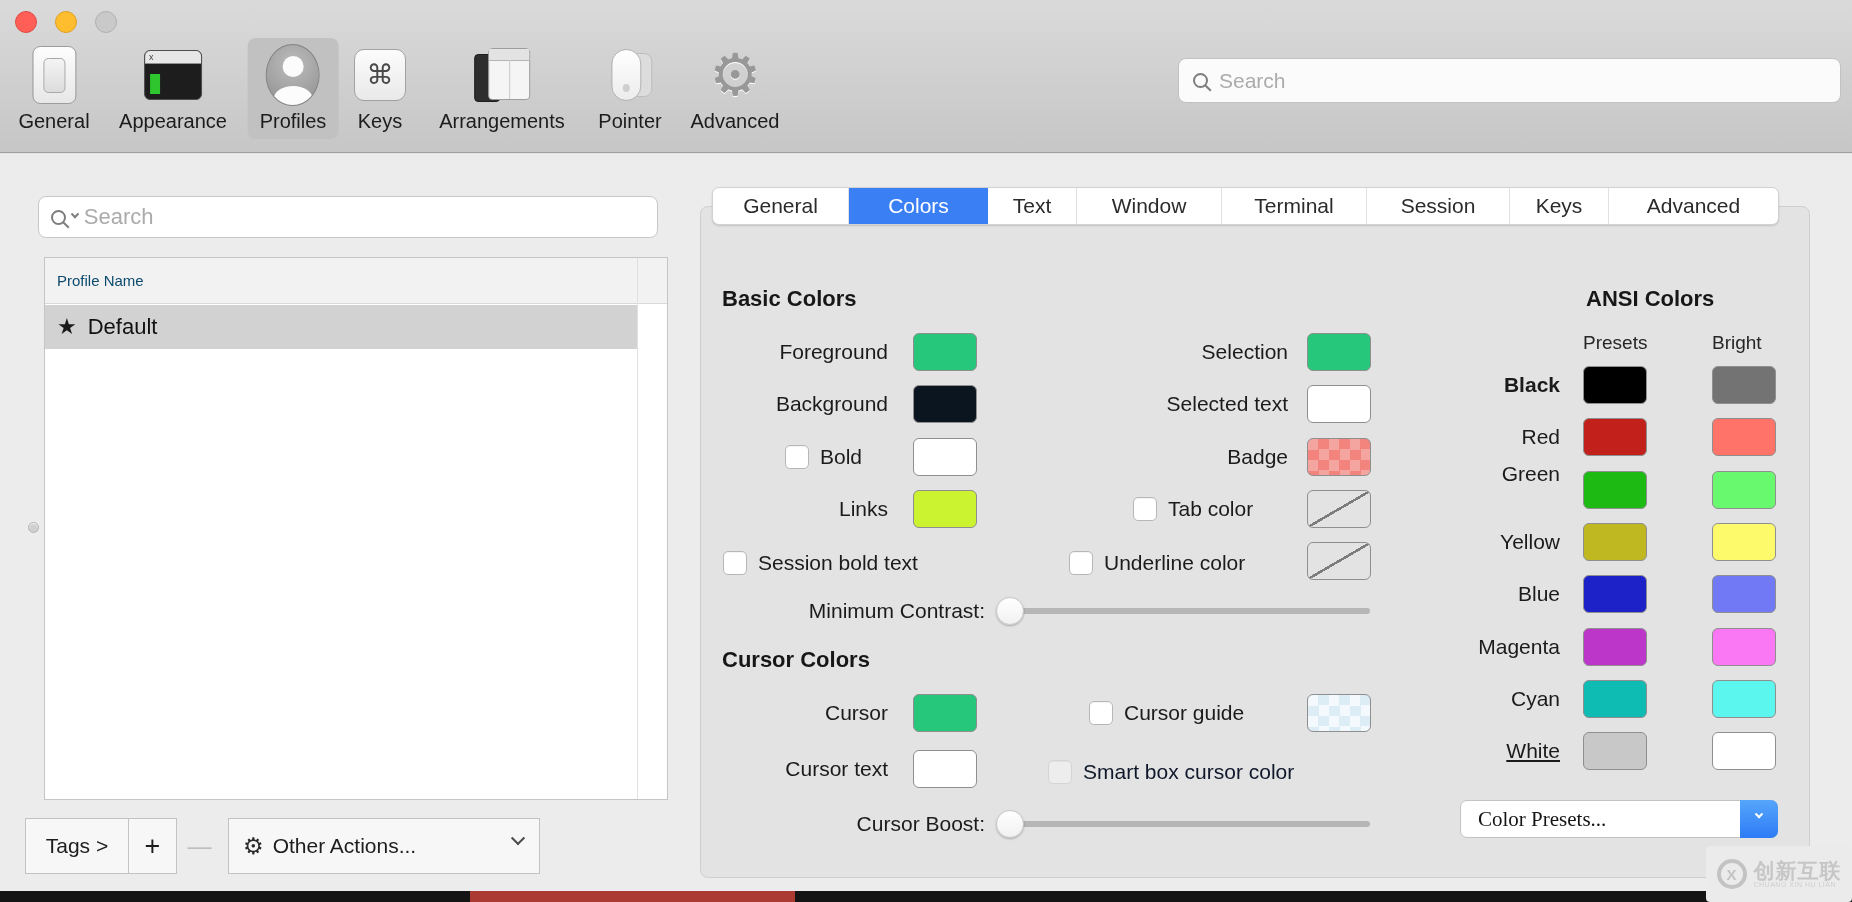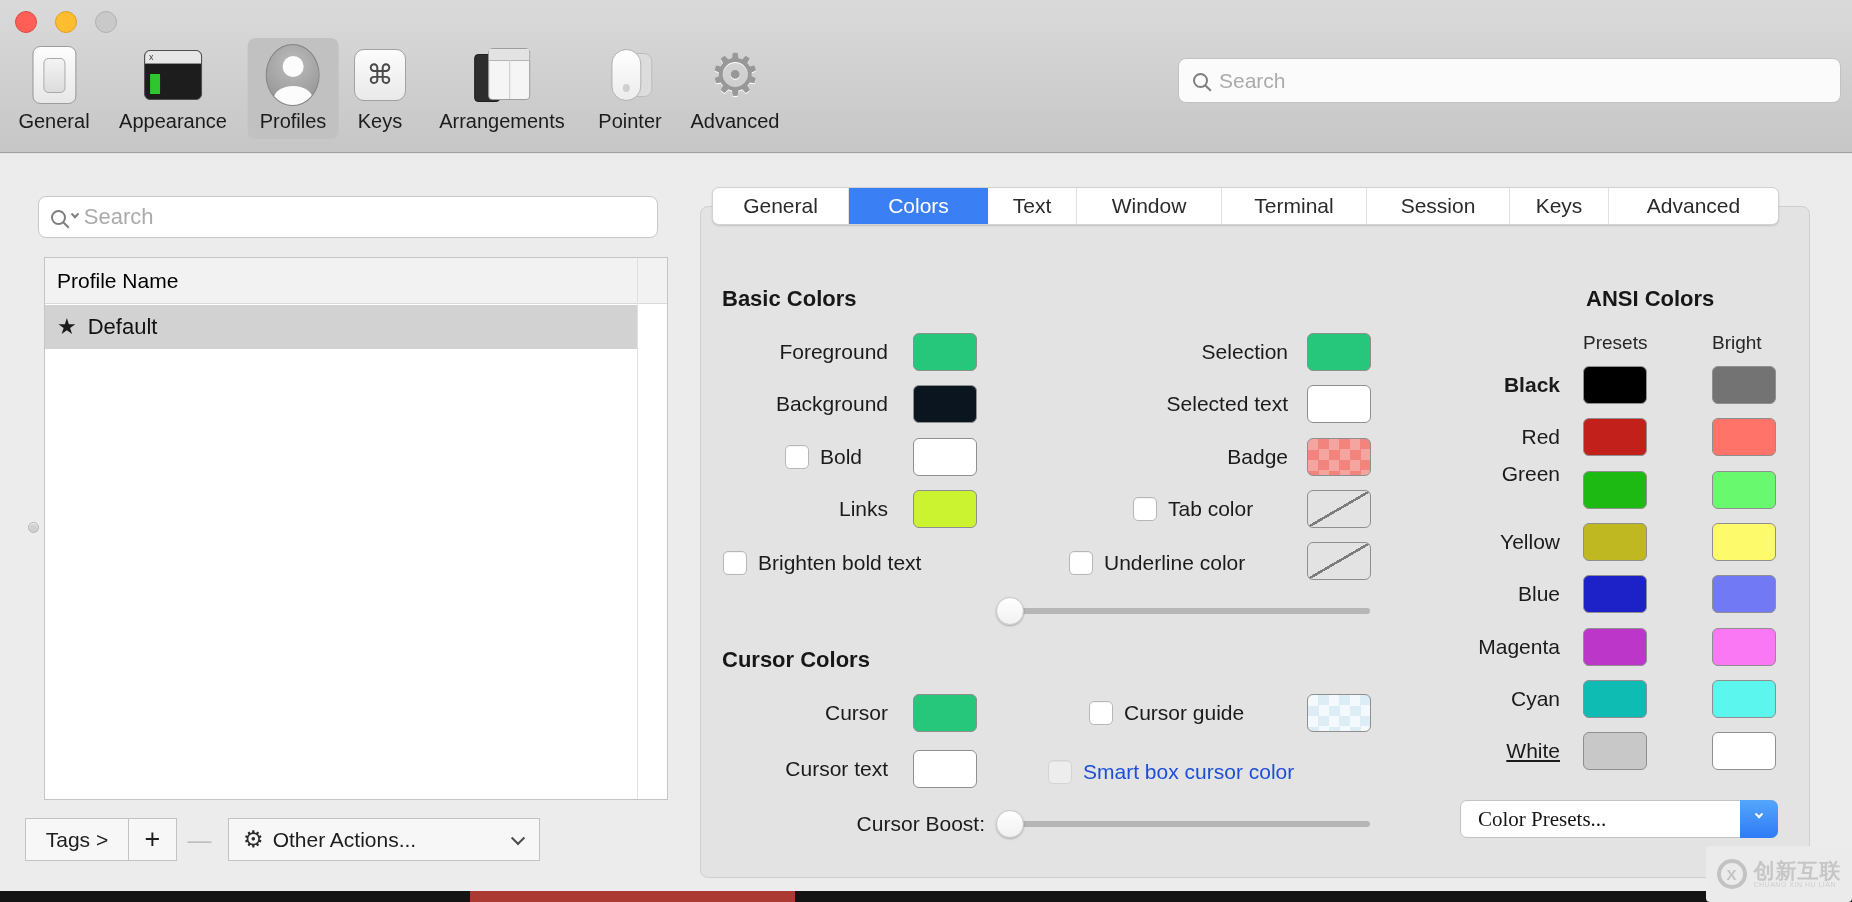--- a/index.html
+++ b/index.html
@@ -79,30 +79,30 @@
   .body-area { position:absolute; left:0; top:154px; width:1852px; height:737px; background:#ececec; }
 
   
   .ssearch { position:absolute; left:38px; top:42px; width:620px; height:42px; background:#fff;
              border:1px solid #c8c8c8; border-radius:8px; display:flex; align-items:center;
              gap:6px; padding:0 12px; }
   .ssearch input { border:none; outline:none; font-size:22px; color:#444; width:100%; font-family:inherit; }
   .ptable { position:absolute; left:44px; top:103px; width:624px; height:543px;
              background:#fff; border:1px solid #c5c5c5; }
   .ptable .thead { height:46px; background:#f2f2f2; border-bottom:1px solid #d9d9d9;
-             font-size:21px; color:#000000; line-height:46px; padding-left:12px; }
+             font-size:15px; color:#0c4a6e; line-height:46px; padding-left:12px; }
   .ptable .vline { position:absolute; left:592px; top:0; bottom:0; width:1px; background:#e0e0e0; }
   .prow { position:absolute; left:0; top:47px; width:592px; height:44px; background:#d2d2d2;
              display:flex; align-items:center; gap:11px; padding-left:12px;
              font-size:22px; color:#111; }
   .prow .star { font-size:22px; color:#1a1a1a; }
   .drag-dot { position:absolute; left:28px; top:368px; width:11px; height:11px; border-radius:50%;
              background:#d0d0d0; border:1px solid #b4b4b4; box-shadow:inset 0 1px 1px rgba(255,255,255,.8); }
 
-  .bbtn { position:absolute; top:664px; height:43px; background:#f7f7f7; border:1px solid #c3c3c3;
+  .bbtn { position:absolute; top:664px; height:56px; background:#f7f7f7; border:1px solid #c3c3c3;
              display:flex; align-items:center; justify-content:center; font-size:21px; color:#1d1d1d; }
   .bbtn.tags { left:25px; width:104px; }
   .bbtn.plus { left:128px; width:49px; font-size:27px; font-weight:300; }
   .bbtn.minus { left:177px; width:45px; background:none; border:none; color:#bdbdbd; font-size:24px; }
   .bbtn.other { left:228px; width:312px; justify-content:flex-start; gap:9px; padding-left:14px; position:absolute; }
   .bbtn.other .gear { font-size:23px; color:#2b2b2b; line-height:1; }
   .bbtn.other .chev { position:absolute; right:16px; top:17px; }
 
   
   .panel { position:absolute; left:700px; top:52px; width:1110px; height:672px;
@@ -122,21 +122,21 @@
 
   .sw { position:absolute; width:64px; height:38px; border:1px solid #8f8f8f; border-radius:6px;
         transform:translateY(-50%); background:#fff; }
   .sw.diag { background:linear-gradient(to bottom right,rgba(0,0,0,0) 48%,#7c7c7c 48%,#7c7c7c 52%,rgba(0,0,0,0) 52%), #e3e3e3; }
 
   .cb { width:24px; height:24px; background:#fff; border:1px solid #b7b7b7; border-radius:5px;
         flex:none; box-shadow:inset 0 1px 1px rgba(0,0,0,.05); }
   .cb.disabled { background:#ededed; border-color:#d4d4d4; }
   .cbrow { position:absolute; display:flex; align-items:center; gap:11px; transform:translateY(-50%);
         font-size:21px; color:#1b1b1b; white-space:nowrap; }
-  .cbrow.disabled { color:#1d4ed8; }
+  .cbrow.disabled { color:#0f172a; }
 
   .slider { position:absolute; height:28px; }
   .slider .track { position:absolute; left:0; right:0; top:11px; height:6px; background:#b6b6b6; border-radius:3px; }
   .slider .knob { position:absolute; left:-2px; top:0; width:28px; height:28px; border-radius:50%;
         background:linear-gradient(#ffffff,#f1f1f1); border:1px solid #c9c9c9;
         box-shadow:0 1px 2px rgba(0,0,0,.25); }
 
   .preset { position:absolute; left:1460px; top:646px; width:318px; height:38px; background:#fff;
         border:1px solid #c3c3c3; border-radius:7px; display:flex; align-items:center;font-family:Liberation Serif, serif; }
   .preset .plabel { font-size:21px; color:#151515; padding-left:17px; }
@@ -272,23 +272,24 @@
     <div class="cb"></div>
     <span>Bold</span>
   </div>
   <div class="sw" style="left: 913px; top: 303px; background: rgb(255, 255, 255);"></div>
 
   <div class="lbl" style="left:628px; width:260px; top:355px">Links</div>
   <div class="sw" style="left: 913px; top: 355px; background: rgb(204, 243, 47);"></div>
 
   <div class="cbrow" style="left:723px; top:409px">
     <div class="cb"></div>
-    <span>Brighten bold text</span>
-  </div>
-
+    <span>Session bold text</span>
+  </div>
+
+  <div class="lbl" style="left:628px; width:357px; top:457px">Minimum Contrast:</div>
   <div class="slider" style="left:998px; top:443px; width:372px">
     <div class="track"></div>
     <div class="knob"></div>
   </div>
 
   <div class="lbl" style="left:1028px; width:260px; top:198px">Selection</div>
   <div class="sw" style="left: 1307px; top: 198px; background: rgb(38, 198, 123);"></div>
 
   <div class="lbl" style="left:1028px; width:260px; top:250px">Selected text</div>
   <div class="sw" style="left: 1307px; top: 250px; background: rgb(255, 255, 255);"></div>

